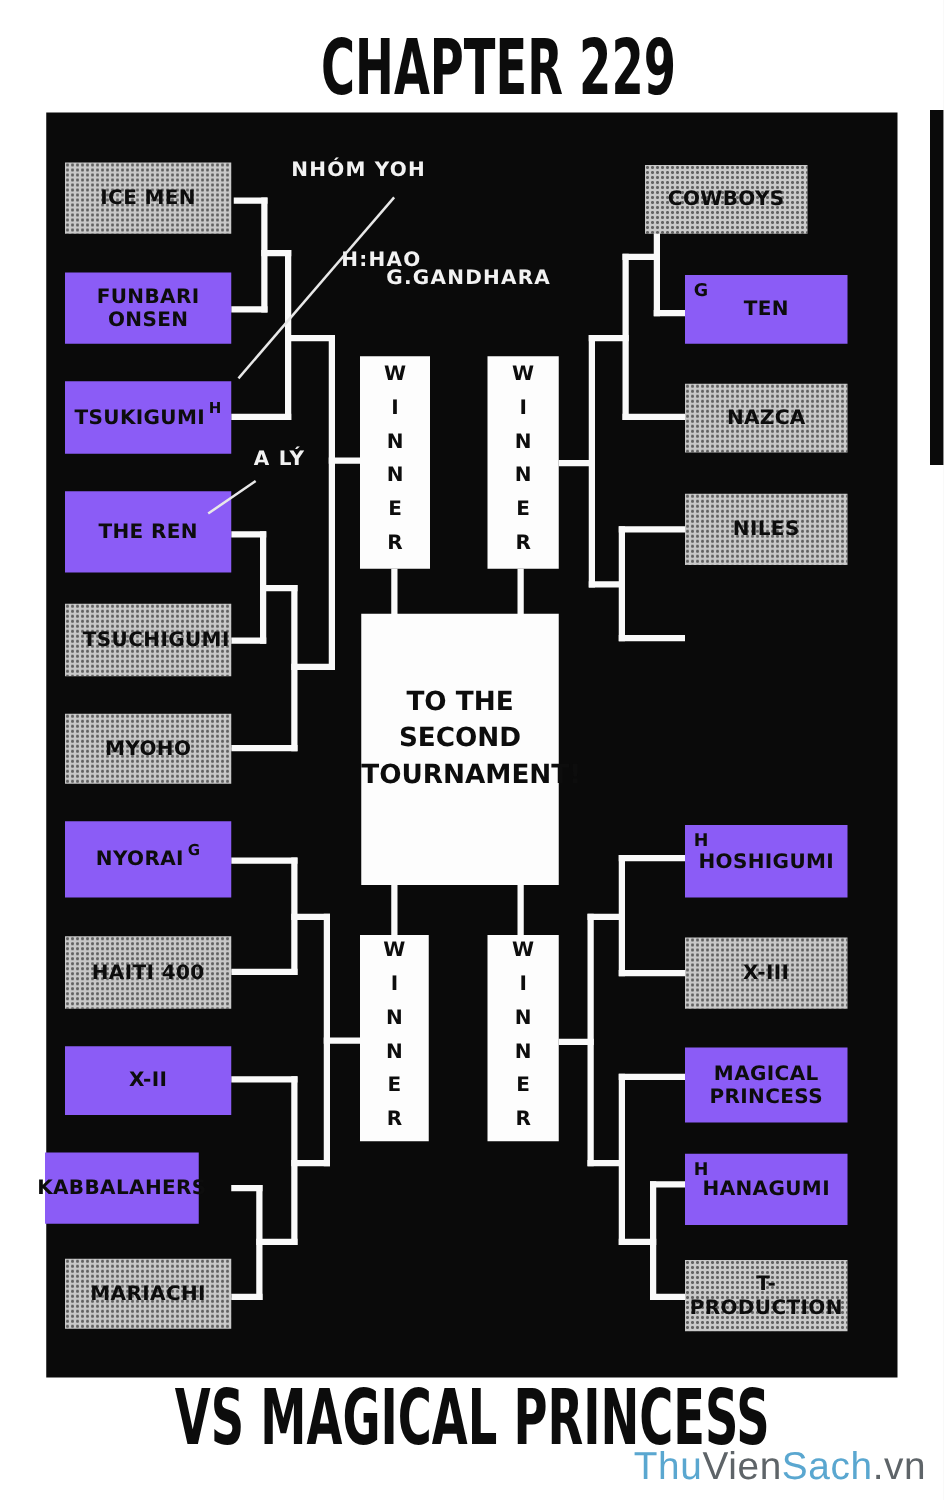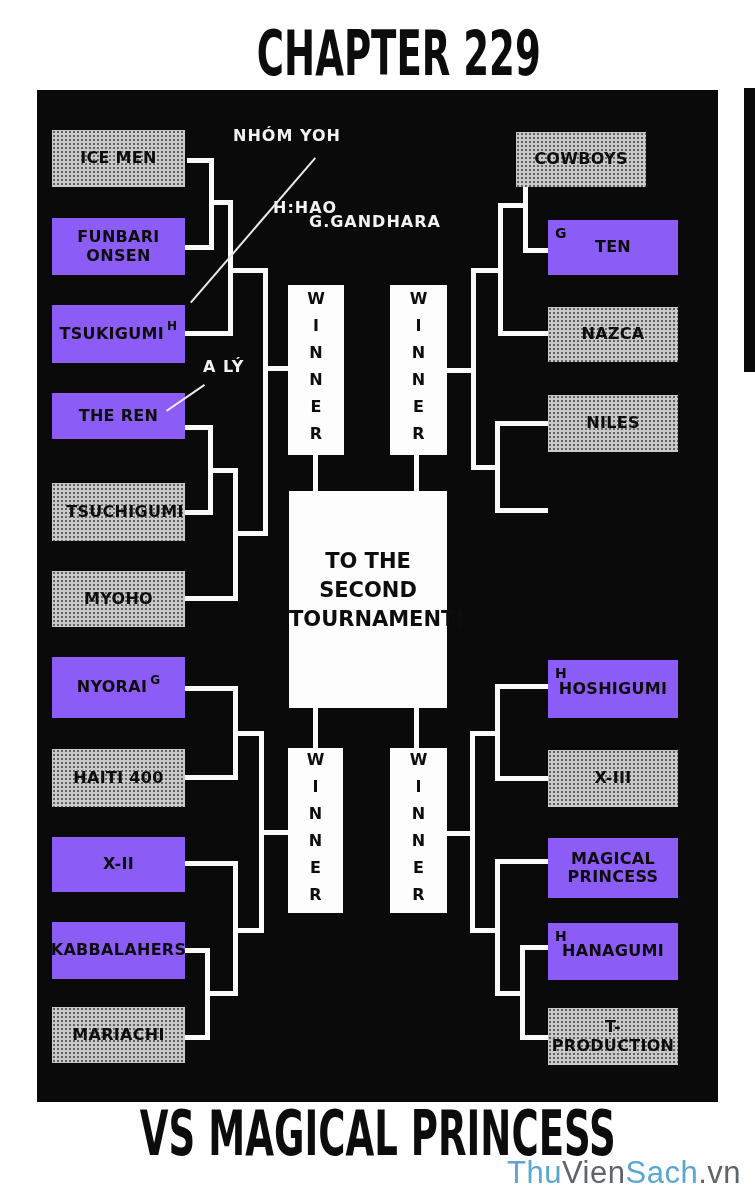--- a/index.html
+++ b/index.html
@@ -124,40 +124,40 @@
   <div class="box gray" style="left:52px;top:130px;width:133px;height:57px;">
       <span>ICE MEN</span>
     </div>
   <div class="box white" style="left:52px;top:218px;width:133px;height:57px;">
       <span>FUNBARI ONSEN</span>
     </div>
   <div class="box white" style="left:52px;top:305px;width:133px;height:58px;">
       <span>TSUKIGUMI</span>
       <span class="sup-inline">H</span>
     </div>
-  <div class="box white" style="left:52px;top:393px;width:133px;height:46px;justify-content:center;">
+  <div class="box white" style="left:52px;top:393px;width:133px;height:65px;justify-content:center;">
       <span>THE REN</span>
     </div>
   <div class="box gray" style="left:52px;top:483px;width:133px;height:58px;padding-left:16px;">
       <span>TSUCHIGUMI</span>
     </div>
   <div class="box gray" style="left:52px;top:571px;width:133px;height:56px;">
       <span>MYOHO</span>
     </div>
   <div class="box white" style="left:52px;top:657px;width:133px;height:61px;">
       <span>NYORAI</span>
       <span class="sup-inline">G</span>
     </div>
   <div class="box gray" style="left:52px;top:749px;width:133px;height:58px;">
       <span>HAITI 400</span>
     </div>
   <div class="box white" style="left:52px;top:837px;width:133px;height:55px;">
       <span>X-II</span>
     </div>
-  <div class="box white" style="left:52px;top:922px;width:133px;height:57px;">
+  <div class="box white" style="left:36px;top:922px;width:123px;height:57px;">
       <span>KABBALAHERS</span>
     </div>
   <div class="box gray" style="left:52px;top:1007px;width:133px;height:56px;">
       <span>MARIACHI</span>
     </div>
 
   <div class="box gray" style="left:516px;top:132px;width:130px;height:55px;">
       <span>COWBOYS</span>
     </div>
   <div class="box white" style="left:548px;top:220px;width:130px;height:55px;">

